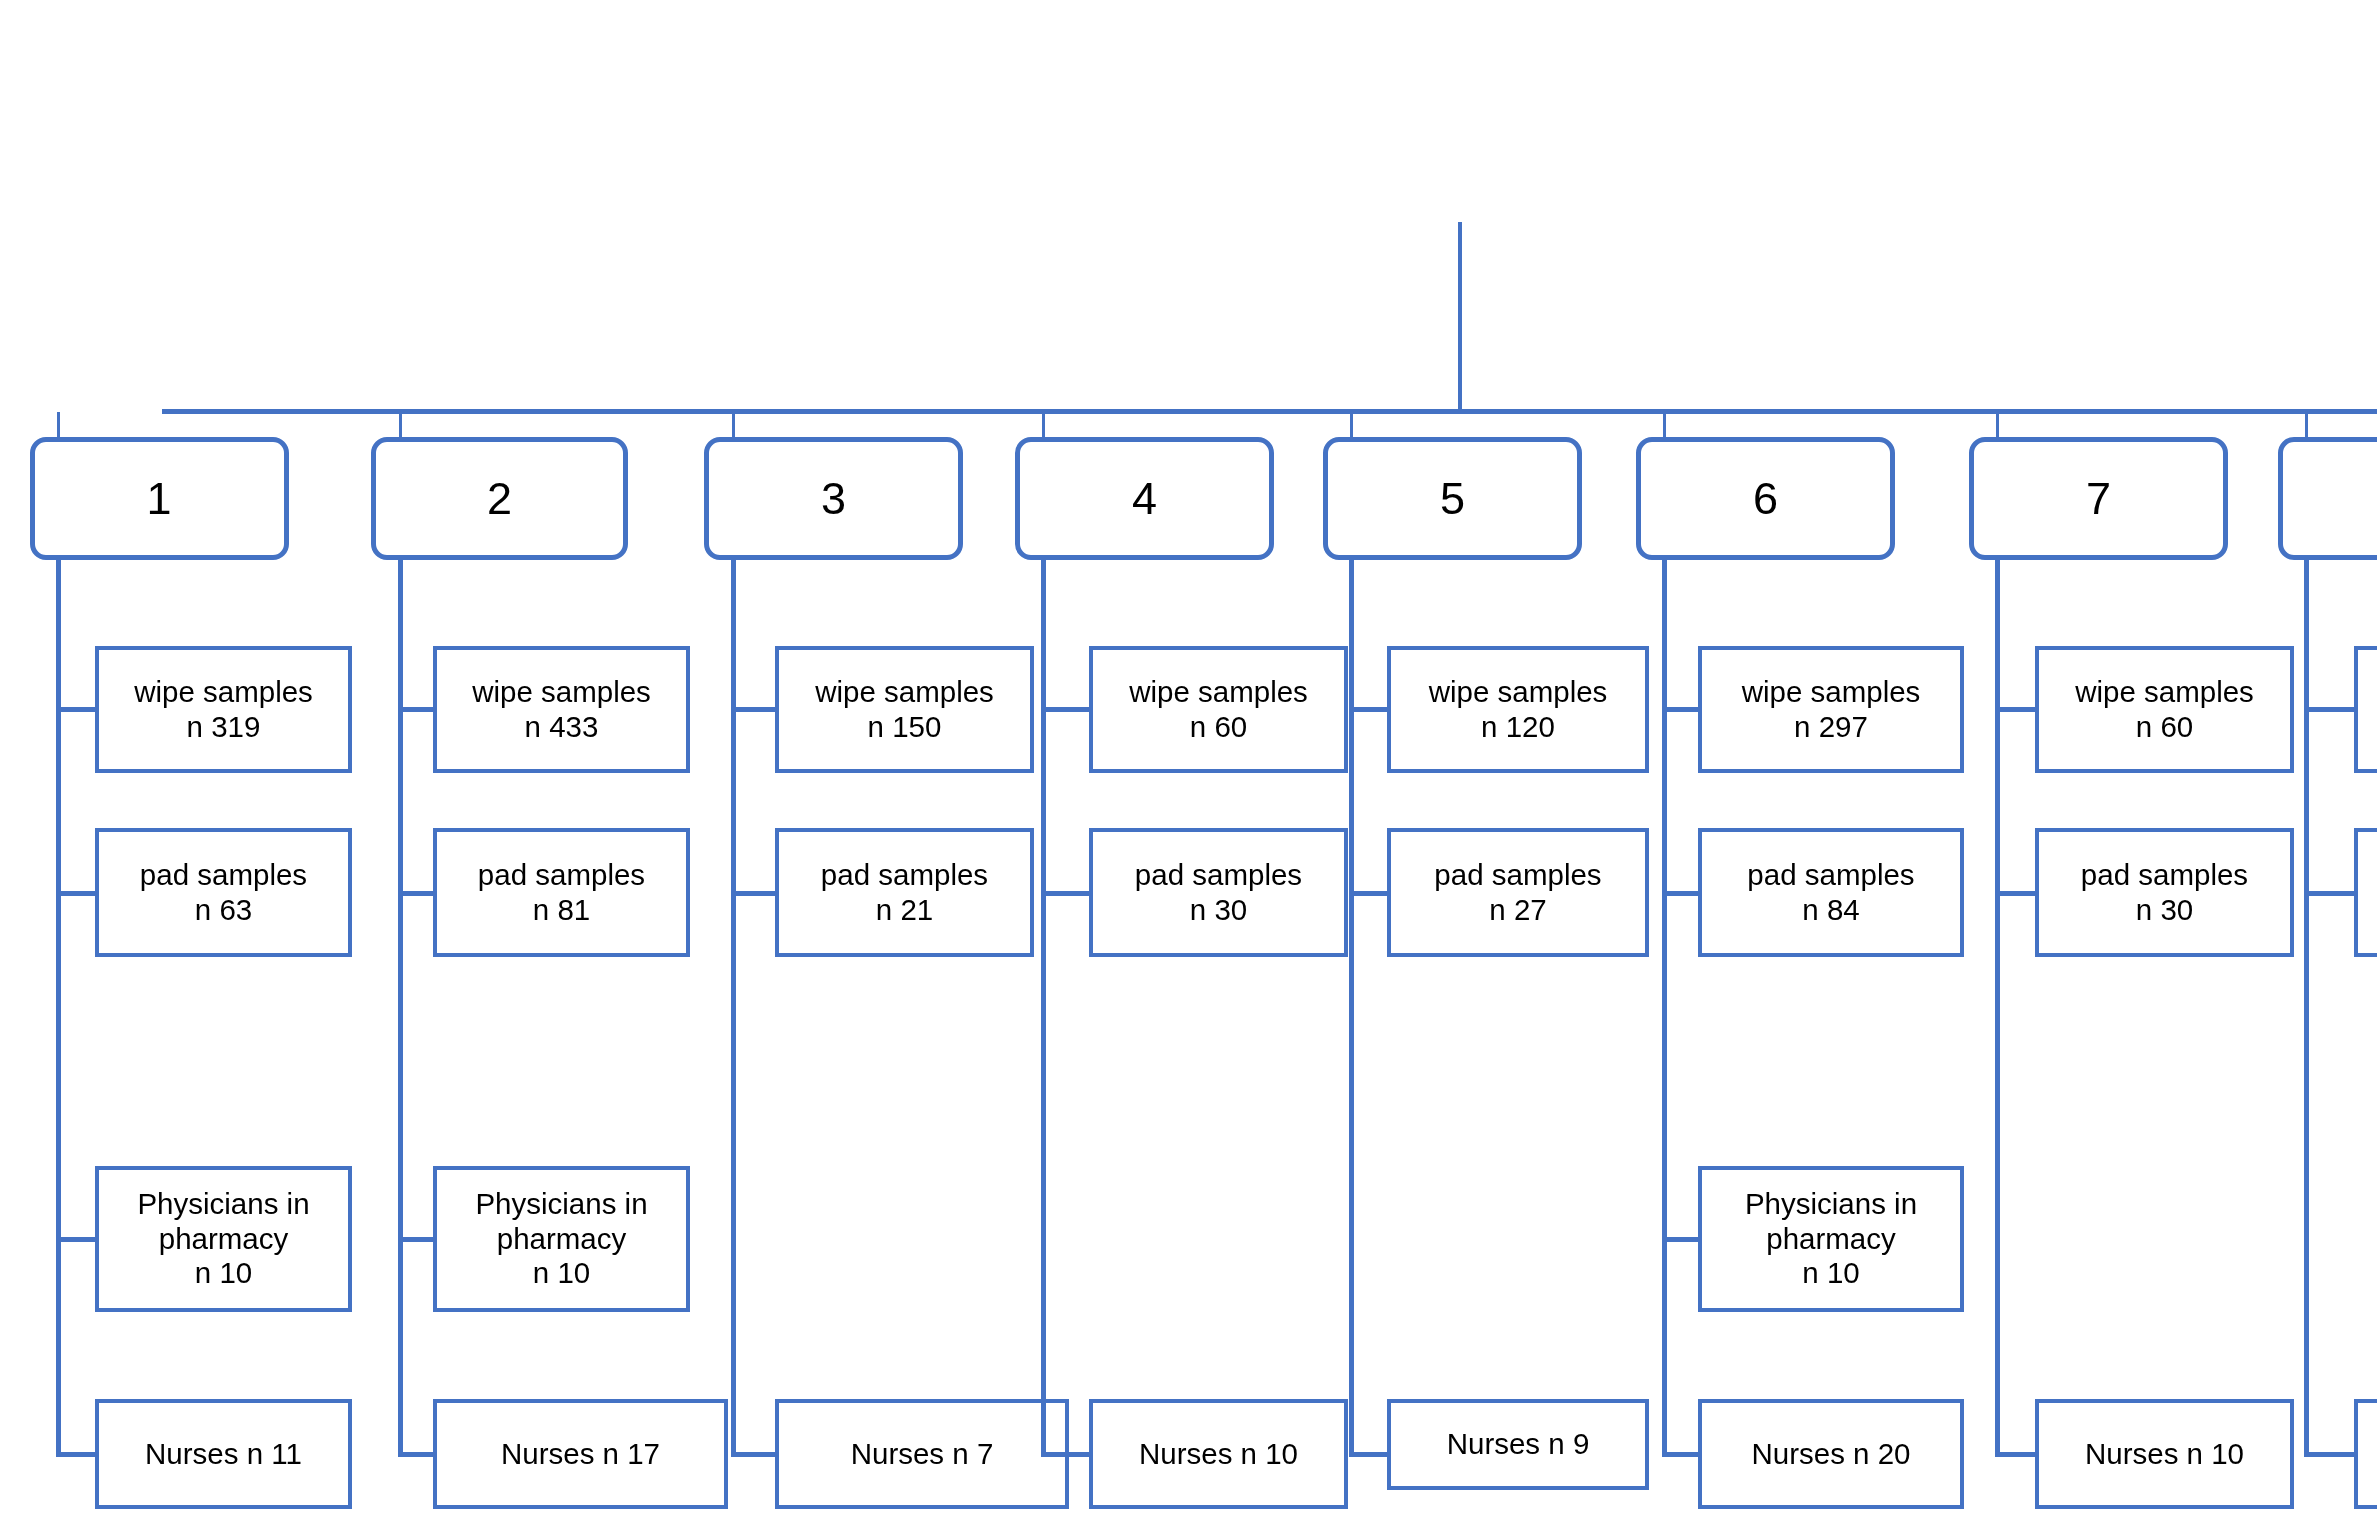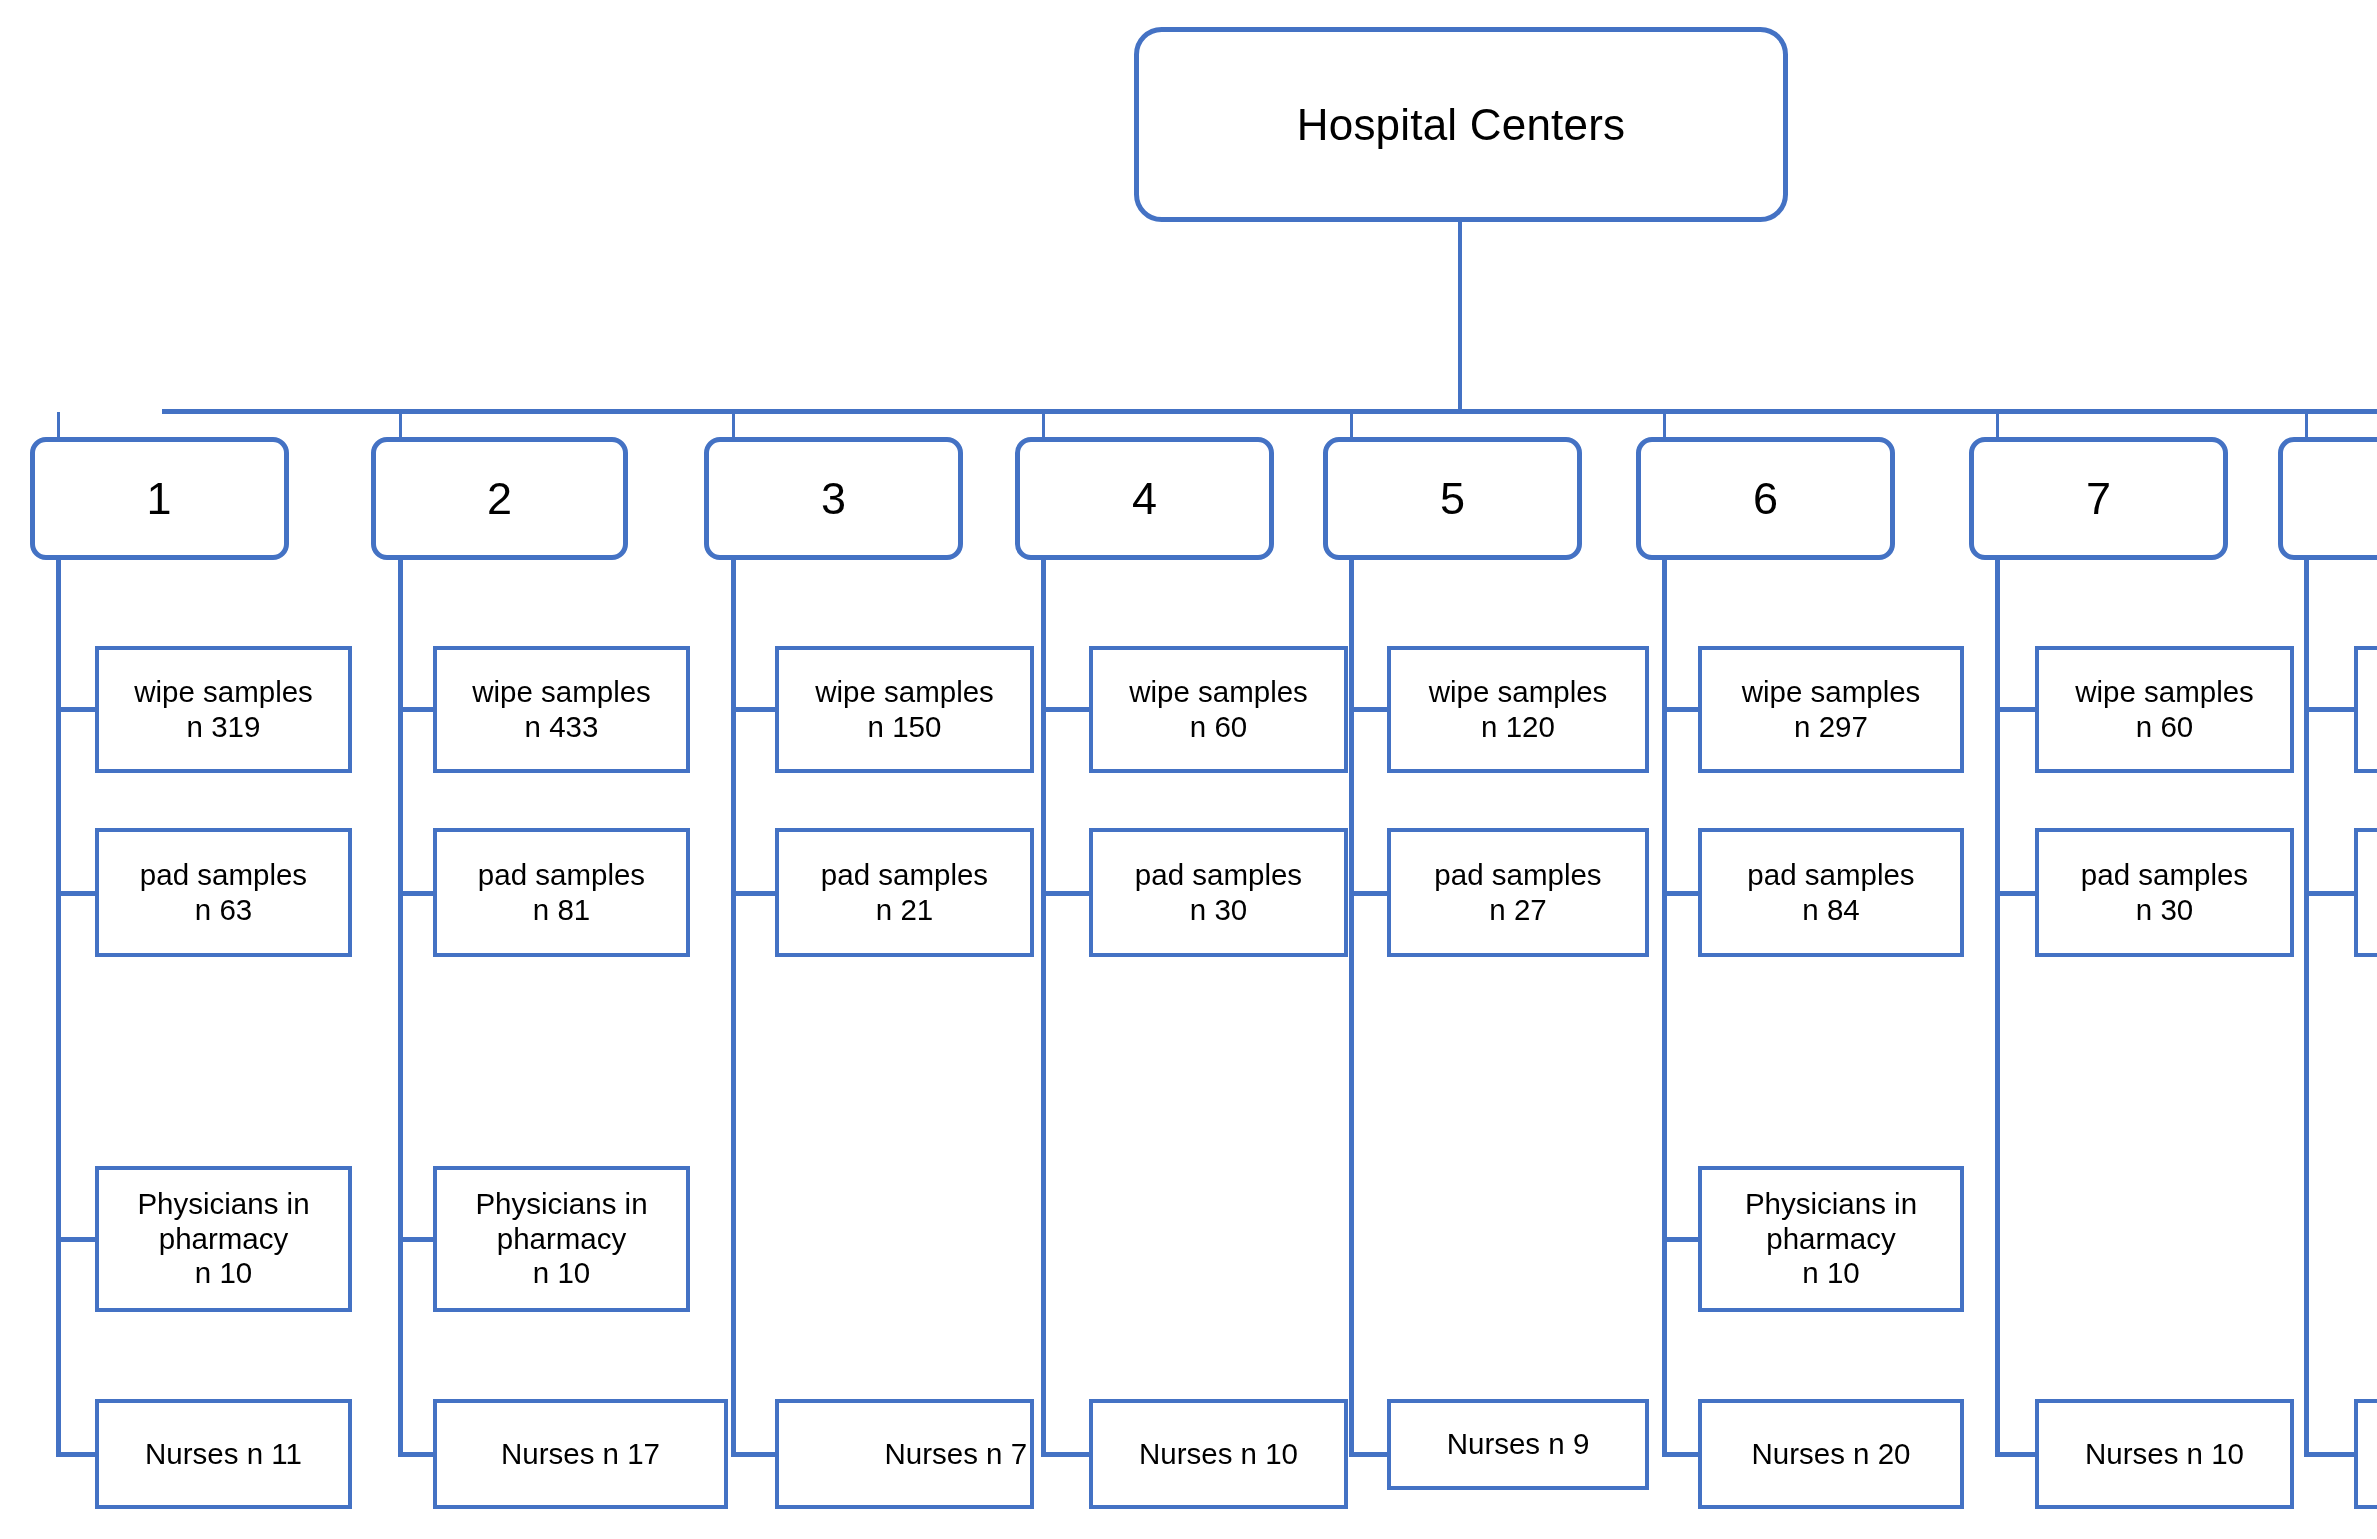--- a/index.html
+++ b/index.html
@@ -88,23 +88,20 @@
     line-height:1.18;
     padding:0 2.9px;
     white-space:pre-line;
   }
 </style>
 </head>
 <body>
 
 <div id="stage">
 
-  <div class="root-box">
-    <span>Hospital Centers</span>
-  </div>
   <div class="root-stem"></div>
 
   <div class="bus"></div>
 
   <div id="nodes">
       <div class="center-drop" style="left: 57px; top: 412px; height: 26px;"></div>
       <div class="center-box" style="left: 29.5px; width: 259px;">
         <span>1</span>
       </div>
       <div class="leaf" style="left: 95px; top: 646px; width: 257px; height: 127px;"><span>wipe samples
@@ -140,21 +137,21 @@
       <div class="center-drop" style="left: 732px; top: 412px; height: 26px;"></div>
       <div class="center-box" style="left: 704px; width: 259px;">
         <span>3</span>
       </div>
       <div class="leaf" style="left: 775px; top: 646px; width: 259px; height: 127px;"><span>wipe samples
 n  150</span></div>
       <div class="stub" style="left: 731px; top: 707px; width: 47px;"></div>
       <div class="leaf" style="left: 775px; top: 828px; width: 259px; height: 129px;"><span>pad samples
 n 21</span></div>
       <div class="stub" style="left: 731px; top: 891px; width: 47px;"></div>
-      <div class="leaf" style="left: 775px; top: 1399px; width: 259px; height: 110px; justify-content: flex-end;"><span>Nurses n 7</span></div>
+      <div class="leaf" style="left: 775px; top: 1399px; width: 294px; height: 110px;"><span>Nurses n 7</span></div>
       <div class="stub" style="left: 731px; top: 1452px; width: 47px;"></div>
       <div class="spine" style="left: 731px; top: 560px; height: 897px;"></div>
       <div class="center-drop" style="left: 1042px; top: 412px; height: 26px;"></div>
       <div class="center-box" style="left: 1015px; width: 259px;">
         <span>4</span>
       </div>
       <div class="leaf" style="left: 1089px; top: 646px; width: 259px; height: 127px;"><span>wipe samples
 n  60</span></div>
       <div class="stub" style="left: 1041px; top: 707px; width: 50px;"></div>
       <div class="leaf" style="left: 1089px; top: 828px; width: 259px; height: 129px;"><span>pad samples

